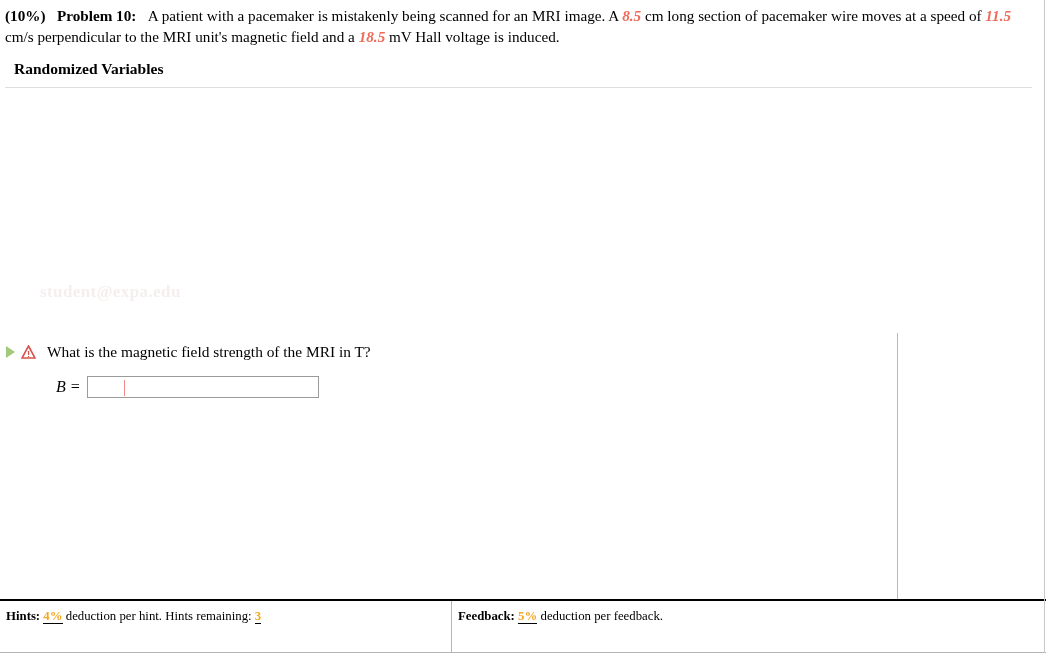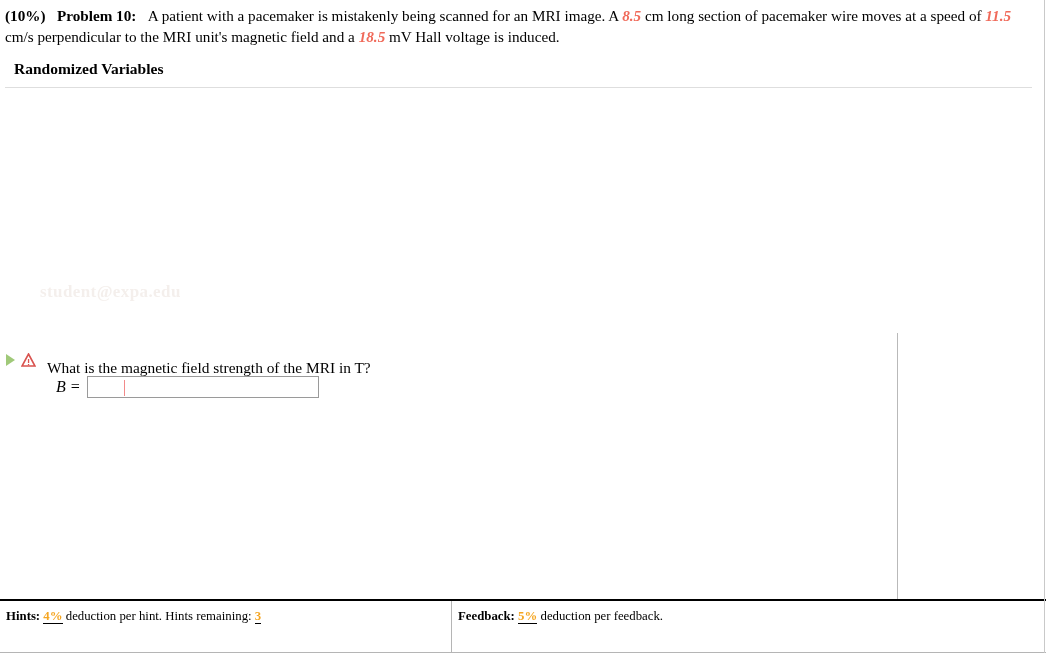--- a/index.html
+++ b/index.html
@@ -94,21 +94,20 @@
     display: inline-block;
   }
   .warn-icon {
     position: relative;
     width: 15px; height: 14px;
     display: inline-block;
   }
   #question-text {
     font-size: 15.4px;
     margin-left: 5px;
-    margin-top: 16px;
   }
 
   #answer-input-row {
     position: absolute;
     left: 56px; top: 43px;
     display: flex;
     align-items: center;
   }
   #answer-var {
     font-style: italic;

